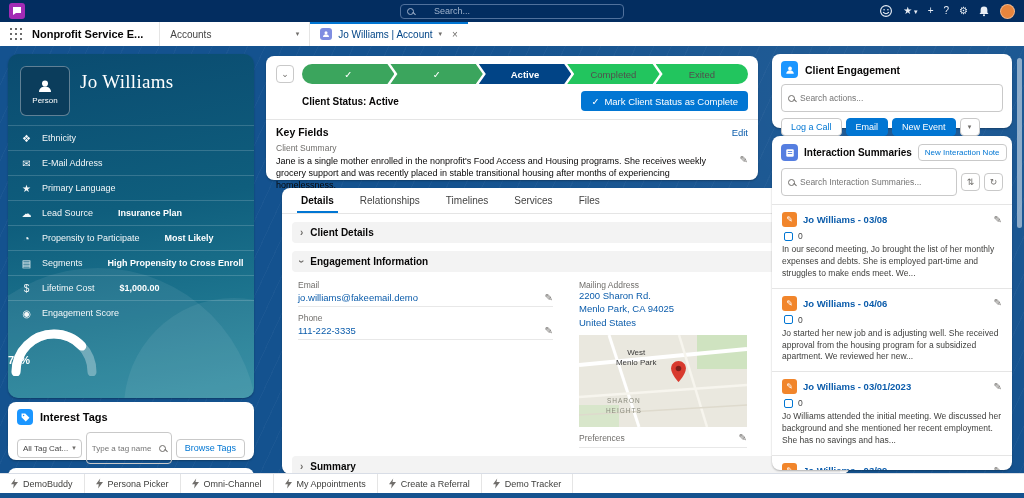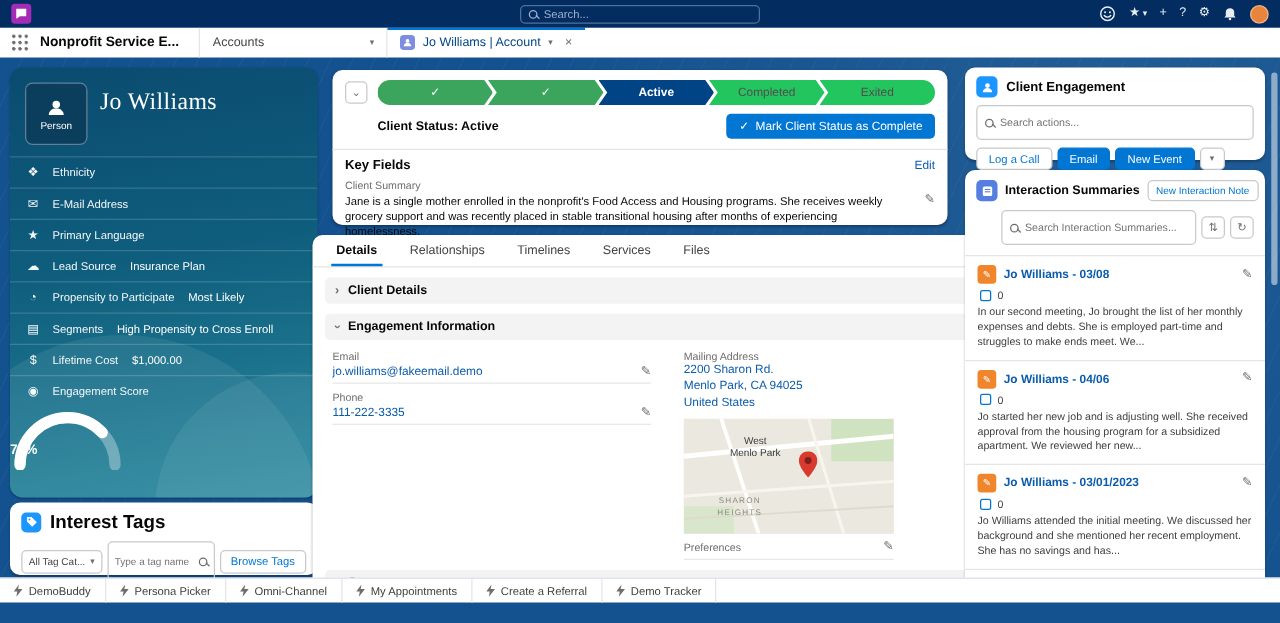--- a/index.html
+++ b/index.html
@@ -2,21 +2,21 @@
 <html><head>
 <meta charset="utf-8">
 <style>
   * { box-sizing: border-box; margin: 0; padding: 0; }
   html,body { width:1024px; height:498px; }
   body { font-family:"Liberation Sans", sans-serif; position:relative; overflow:hidden; background:#14528f; }
 
   
   .topbar { position:absolute; top:0; left:0; right:0; height:22px; background:#032d60; display:flex; align-items:center; padding:0 9px; z-index:9; }
   .logo { width:16px; height:16px; border-radius:3px; background:#a32bb5; display:flex; align-items:center; justify-content:center; }
-  .gsearch { position:absolute; left:50%; transform:translateX(-50%); width:192px; height:15px; background:#032d60; border:1px solid #51719c; border-radius:4px; display:flex; align-items:center; gap:5px; padding:0 6px; }
+  .gsearch { position:absolute; left:50%; transform:translateX(-50%); width:224px; height:15px; background:#032d60; border:1px solid #51719c; border-radius:4px; display:flex; align-items:center; gap:20px; padding:0 6px; }
   .gsearch input { flex:1; background:transparent; border:none; outline:none; color:#cdd6e3; font-size:9px; font-family:inherit; }
   .gsearch input::placeholder { color:#9fb2cc; }
   .lens { width:7px; height:7px; border:1.4px solid #9fb2cc; border-radius:50%; position:relative; display:inline-block; flex:none; }
   .lens::after { content:""; position:absolute; width:4px; height:1.4px; background:#9fb2cc; transform:rotate(45deg); right:-3px; bottom:-1px; }
   .lens.dark { border-color:#706e6b; } .lens.dark::after { background:#706e6b; }
   .gicons { margin-left:auto; display:flex; align-items:center; gap:10px; color:#e9eef5; font-size:10px; }
   .gicon { display:inline-flex; align-items:center; justify-content:center; height:14px; line-height:1; }
   .gicon .tiny-caret { font-size:7px; margin-left:2px; }
   .avatar { width:15px; height:15px; border-radius:50%; background:#e8853d; border:1px solid rgba(255,255,255,.4); }
 
@@ -42,27 +42,27 @@
   
   .hl { left:8px; top:8px; width:246px; height:344px; border-radius:10px; overflow:hidden; color:#fff;
     background:linear-gradient(170deg,#0a4b70 0%,#0f5e7d 45%,#2a8a9f 100%); box-shadow:0 1px 2px rgba(0,0,0,.28); position:absolute; }
   .hl-decor { position:absolute; border-radius:50%; background:rgba(255,255,255,.07); }
   .hl-head { display:flex; gap:10px; padding:12px 12px 9px; position:relative; }
   .rec-avatar { width:50px; height:50px; background:#0b3d5c; border:1px solid rgba(255,255,255,.35); border-radius:6px; display:flex; flex-direction:column; align-items:center; justify-content:center; gap:2px; font-size:8px; }
   .rec-name { font-family:"Liberation Serif", serif; font-size:19px; margin-top:5px; letter-spacing:.3px; }
   .hl-row { display:flex; align-items:center; gap:9px; padding:0 12px; height:25px; border-top:1px solid rgba(255,255,255,.17); font-size:9px; position:relative; }
   .hl-ic { width:13px; text-align:center; font-size:10px; opacity:.95; flex:none; }
   .hl-label { opacity:.95; white-space:nowrap; }
-  .hl-val { font-weight:normal; margin-left:2px; white-space:nowrap; }
+  .hl-val { font-weight:bold; margin-left:16px; white-space:nowrap; }
   .gauge-wrap { display:flex; flex-direction:column; align-items:flex-start; margin-top:1px; position:relative; }
   .gauge-val { margin-top:-22px; font-size:11px; font-weight:bold; }
 
   
   .tags { left:8px; top:356px; width:246px; height:58px; padding:7px 9px; }
-  .tags-head { display:flex; align-items:center; gap:7px; font-size:15px; font-weight:bold; color:#080707; }
+  .tags-head { display:flex; align-items:center; gap:7px; font-size:11px; font-weight:bold; color:#080707; }
   .tag-ic { width:16px; height:16px; border-radius:4px; background:#1b96ff; display:flex; align-items:center; justify-content:center; flex:none; }
   .tags-controls { display:flex; gap:4px; margin-top:7px; align-items:center; }
   .tag-select { height:19px; border:1px solid #c9c9c9; border-radius:4px; font-size:8px; padding:0 5px; display:flex; align-items:center; gap:4px; color:#444; white-space:nowrap; background:#fff; }
   .tag-select .caret { font-size:7px; color:#706e6b; }
   .tag-input { flex:1; height:32px; border:1px solid #c9c9c9; border-radius:4px; display:flex; align-items:center; padding:0 5px; gap:4px; min-width:0; }
   .tag-input input { flex:1; min-width:0; border:none; outline:none; font-size:8px; color:#444; font-family:inherit; }
   .btn-neutral { height:19px; border:1px solid #c9c9c9; border-radius:4px; background:#fff; color:#0176d3; font-size:9px; padding:0 8px; display:inline-flex; align-items:center; justify-content:center; white-space:nowrap; font-family:inherit; }
   .sliver { left:8px; top:422px; width:246px; height:10px; border-radius:8px 8px 0 0; }
 
   
@@ -83,21 +83,21 @@
   .kf-divider { height:1px; background:#e5e5e5; margin:8px -10px 0; }
   .kf-head { display:flex; align-items:center; margin-top:6px; }
   .kf-title { font-size:10.5px; font-weight:bold; color:#080707; }
   .edit-link { margin-left:auto; font-size:9.5px; color:#0b5cab; }
   .kf-sub { font-size:8.5px; color:#706e6b; margin-top:5px; }
   .kf-text-row { display:flex; gap:8px; margin-top:2px; }
   .kf-text { font-size:9px; color:#080707; line-height:1.35; flex:1; }
   .pencil { color:#706e6b; font-size:10px; line-height:1; }
 
   
-  .detailscard { left:250px; top:142px; width:568px; height:286px; overflow:hidden; }
+  .detailscard { left:282px; top:142px; width:568px; height:286px; overflow:hidden; }
   .tabs { display:flex; border-bottom:1px solid #e5e5e5; padding:0 6px; height:26px; }
   .tab { padding:0 13px; display:flex; align-items:center; font-size:10px; color:#444; position:relative; }
   .tab.active { color:#080707; font-weight:bold; }
   .tab.active::after { content:""; position:absolute; left:9px; right:9px; bottom:0; height:2px; background:#0176d3; }
   .sectionbar { margin:8px 10px 0; background:#f3f3f3; border-radius:4px; height:21px; display:flex; align-items:center; gap:7px; padding:0 8px; font-size:10px; font-weight:bold; color:#080707; }
   .chev { color:#706e6b; font-size:10px; display:inline-block; }
   .chev.open { transform:rotate(90deg); }
   .eng-grid { display:grid; grid-template-columns:1fr 1fr; column-gap:26px; padding:8px 16px 0; }
   .fld { margin-bottom:6px; }
   .fld-label { font-size:8.5px; color:#706e6b; }
@@ -123,36 +123,36 @@
   .btnrow { display:flex; gap:4px; margin-top:6px; }
   .btn-sm { height:18px; border-radius:4px; font-size:9px; padding:0 9px; display:inline-flex; align-items:center; justify-content:center; white-space:nowrap; font-family:inherit; }
   .btn-sm.neutral { background:#fff; border:1px solid #c9c9c9; color:#0176d3; }
   .btn-sm.brand { background:#0176d3; border:1px solid #0176d3; color:#fff; }
   .btn-sm.iconbtn { width:20px; padding:0; color:#706e6b; background:#fff; border:1px solid #c9c9c9; font-size:7px; }
 
   .sumcard { left:772px; top:90px; width:240px; height:334px; overflow:hidden; }
   .sum-head { display:flex; align-items:center; gap:6px; padding:8px 9px 4px; }
   .newnote-btn { margin-left:auto; border:1px solid #c9c9c9; color:#0176d3; font-size:8px; height:17px; padding:0 6px; border-radius:4px; background:#fff; display:flex; align-items:center; white-space:nowrap; font-family:inherit; }
   .sum-search-row { display:flex; gap:4px; padding:3px 9px 8px; align-items:center; border-bottom:1px solid #e5e5e5; }
-  .sum-search-row .search-box { flex:1; margin-top:0;margin-left:20px; }
+  .sum-search-row .search-box { flex:1; margin-top:0; }
   .mini-btn { width:19px; height:18px; border:1px solid #c9c9c9; border-radius:4px; background:#fff; color:#706e6b; font-size:9px; display:inline-flex; align-items:center; justify-content:center; flex:none; }
   .sum-item { padding:7px 10px 8px; border-bottom:1px solid #e5e5e5; }
   .si-head { display:flex; align-items:center; gap:6px; }
   .si-ic { width:15px; height:15px; border-radius:3px; background:#f1852b; color:#fff; font-size:8px; display:flex; align-items:center; justify-content:center; flex:none; }
   .si-title { font-size:9.5px; color:#0b5cab; font-weight:bold; }
   .si-head .pencil { margin-left:auto; }
   .si-countrow { display:flex; align-items:center; gap:5px; margin:4px 0 3px 2px; }
   .count-ic { width:9px; height:9px; border:1.3px solid #0176d3; border-radius:2px; display:inline-block; }
   .si-count { font-size:8.5px; color:#444; }
   .si-text { font-size:8.5px; color:#3e3e3c; line-height:1.4; }
 
   .vscroll { position:absolute; right:2px; top:12px; width:5px; height:170px; background:rgba(255,255,255,.5); border-radius:3px; }
 
   
-  .bottombar { position:absolute; left:0; right:0; bottom:16px; height:20px; background:#fff; display:flex; align-items:stretch; border-top:1px solid #d8dde6; z-index:9; }
+  .bottombar { position:absolute; left:0; right:0; bottom:5px; height:20px; background:#fff; display:flex; align-items:stretch; border-top:1px solid #d8dde6; z-index:9; }
   .util-item { display:flex; align-items:center; gap:5px; padding:0 11px; font-size:9px; color:#3e3e3c; border-right:1px solid #e5e5e5; }
 </style>
 </head>
 <body>
 
 <div class="topbar">
   <div class="logo">
     <svg width="10" height="10" viewBox="0 0 10 10">
         <path d="M1 1h8v6H4L1 9z" fill="#ffffff"></path>
       </svg>

